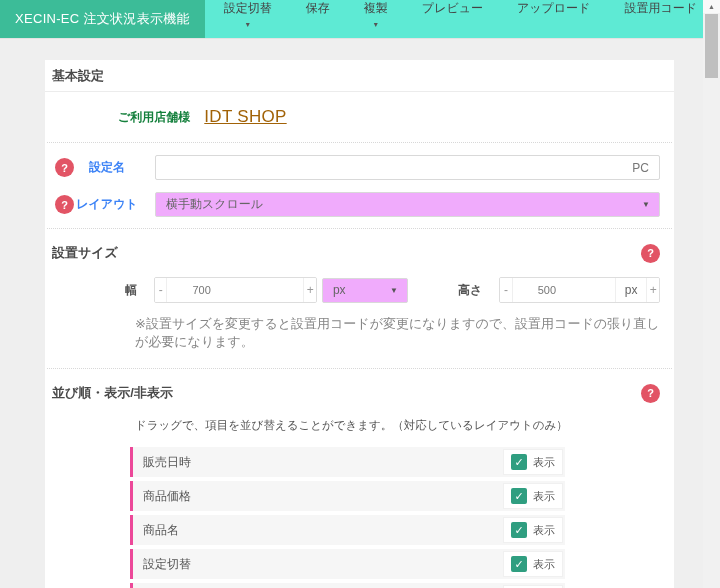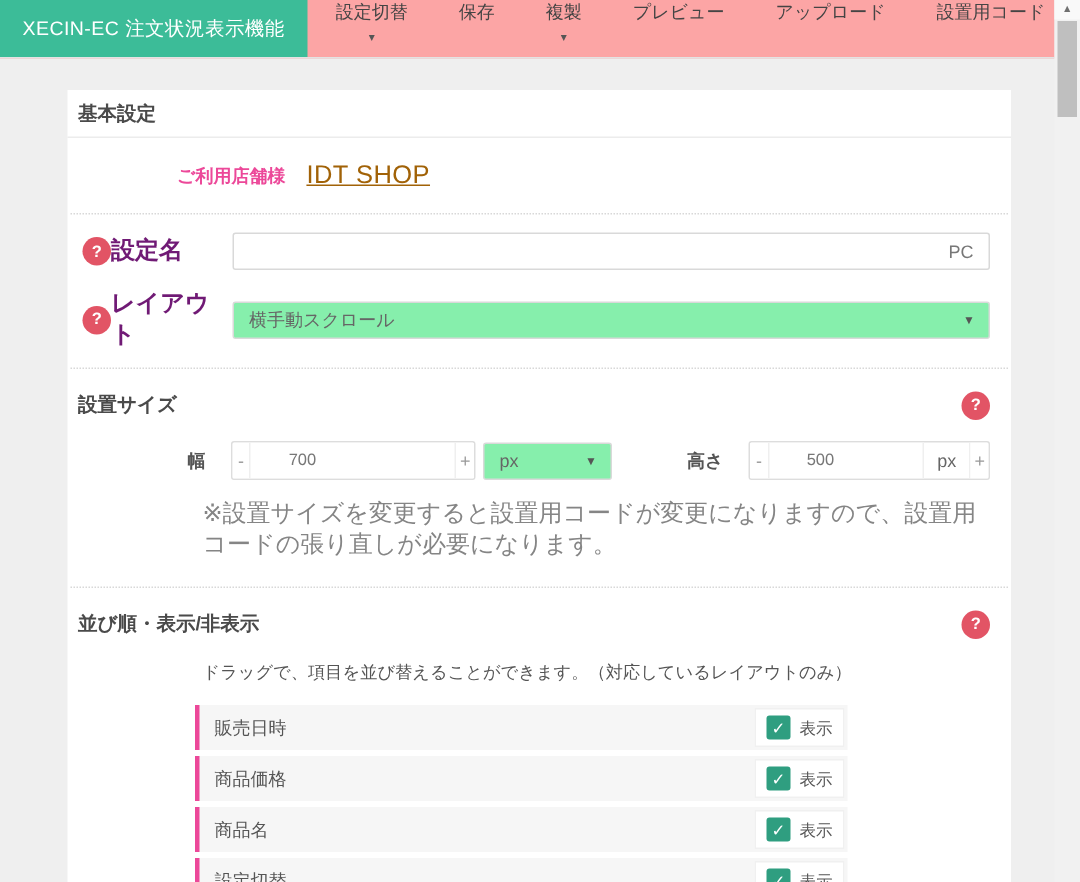--- a/index.html
+++ b/index.html
@@ -4,21 +4,21 @@
 <style>
   html,body{margin:0;padding:0;}
   .viewport{
     position:relative;width:720px;height:588px;overflow:hidden;
     background:#efefef;
     font-family:"Liberation Sans","DejaVu Sans",sans-serif;
     -webkit-font-smoothing:antialiased;
   }
   
   .navbar{
-    position:absolute;top:0;left:0;right:17px;height:38px;background:#fca5a5;
+    position:absolute;top:0;left:0;right:17px;height:38px;background:#5eead4;
     border-bottom:1px solid #e3e3e3;display:flex;align-items:stretch;z-index:3;
   }
   .brand{
     background:#3cbc98;color:#fff;display:flex;align-items:center;
     padding:0 15px;font-size:13px;letter-spacing:.3px;white-space:nowrap;
   }
   .menu{display:flex;align-items:stretch;margin-left:2px;}
   .menu-item{
     display:flex;align-items:center;gap:4px;padding:0 17px;font-size:12px;
     color:#444;text-decoration:none;cursor:pointer;white-space:nowrap;flex-direction:column;
@@ -31,40 +31,40 @@
   .sb-thumb{position:absolute;left:2px;top:14px;width:13px;height:64px;background:#bfbfbf;}
   
   .card{
     position:absolute;top:60px;left:45px;width:629px;height:600px;background:#ffffff;
   }
   .card-title{
     height:31px;line-height:31px;padding-left:7px;font-size:13px;font-weight:bold;
     color:#4a4a4a;border-bottom:1px solid #ececec;
   }
   .shop-row{display:flex;align-items:center;padding:15px 14px 15px 73px;}
-  .shop-label{font-size:12px;font-weight:bold;color:#ec4899;}
+  .shop-label{font-size:12px;font-weight:bold;color:#15803d;}
   .shop-link{font-size:17px;font-weight:normal;color:#a16207;text-decoration:underline;
     margin-left:14px;letter-spacing:.3px;cursor:pointer;}
   .divider{border-top:1px dotted #d8d8d8;margin:0 2px;}
   
   .form-row{display:flex;align-items:center;margin:12px 14px 11px 0;}
   .help{
     width:19px;height:19px;border-radius:50%;background:#e25465;color:#fff;
     font-size:11px;font-weight:bold;display:flex;align-items:center;justify-content:center;
     flex:none;cursor:pointer;
   }
   .form-row .help{margin-left:10px;}
-  .f-label{width:66px;text-align:left;font-size:16px;font-weight:bold;color:#701a75;flex:none;}
+  .f-label{width:66px;text-align:center;font-size:12px;font-weight:bold;color:#3b82f6;flex:none;}
   .text-input{
     flex:1;height:25px;margin-left:15px;border:1px solid #d9d9d9;border-radius:2px;
     padding:0 10px;font-size:12px;color:#777;outline:none;box-sizing:border-box;
     font-family:inherit;background:#fff;text-align:right;
   }
   .select{
-    position:relative;height:25px;border:1px solid #d9d9d9;border-radius:2px;background:#86efac;
+    position:relative;height:25px;border:1px solid #d9d9d9;border-radius:2px;background:#f0abfc;
     display:flex;align-items:center;padding:0 10px;font-size:12px;color:#666;cursor:pointer;
     box-sizing:border-box;
   }
   .select.grow{flex:1;margin-left:15px;}
   .sel-caret{position:absolute;right:9px;font-size:8px;color:#555;}
   
   .sec-head{
     display:flex;align-items:center;margin-top:13px;padding:0 14px 0 7px;
     font-size:13px;font-weight:bold;color:#4a4a4a;height:22px;
   }
@@ -85,21 +85,21 @@
     border:none;border-left:1px solid #efefef;border-right:1px solid #efefef;
     width:86px;padding:0 25px;font-size:11px;color:#777;outline:none;font-family:inherit;
   }
   .st-input.narrow{width:52px;}
   .unit-static{
     display:flex;align-items:center;padding:0 9px;font-size:12px;color:#666;
     border-right:1px solid #efefef;
   }
   .select.unit{width:86px;margin-left:5px;flex:none;}
   .hlabel-gap{margin-left:50px;}
-  .note{margin:12px 14px 17px 90px;font-size:16px;color:#858585;}
+  .note{margin:12px 14px 17px 90px;font-size:13px;color:#858585;}
   .hint{margin:14px 14px 14px 90px;font-size:11.5px;color:#555;}
   
   .sort-list{margin:0 109px 0 85px;}
   .sort-row{
     position:relative;height:30px;background:#f6f6f6;border-left:3px solid #ec4899;
     display:flex;align-items:center;padding-left:10px;margin-bottom:4px;
     font-size:12px;color:#555;box-sizing:border-box;cursor:grab;
   }
   .chip{
     position:absolute;right:2px;top:2px;bottom:2px;background:#fff;border:1px solid #f0f0f0;

